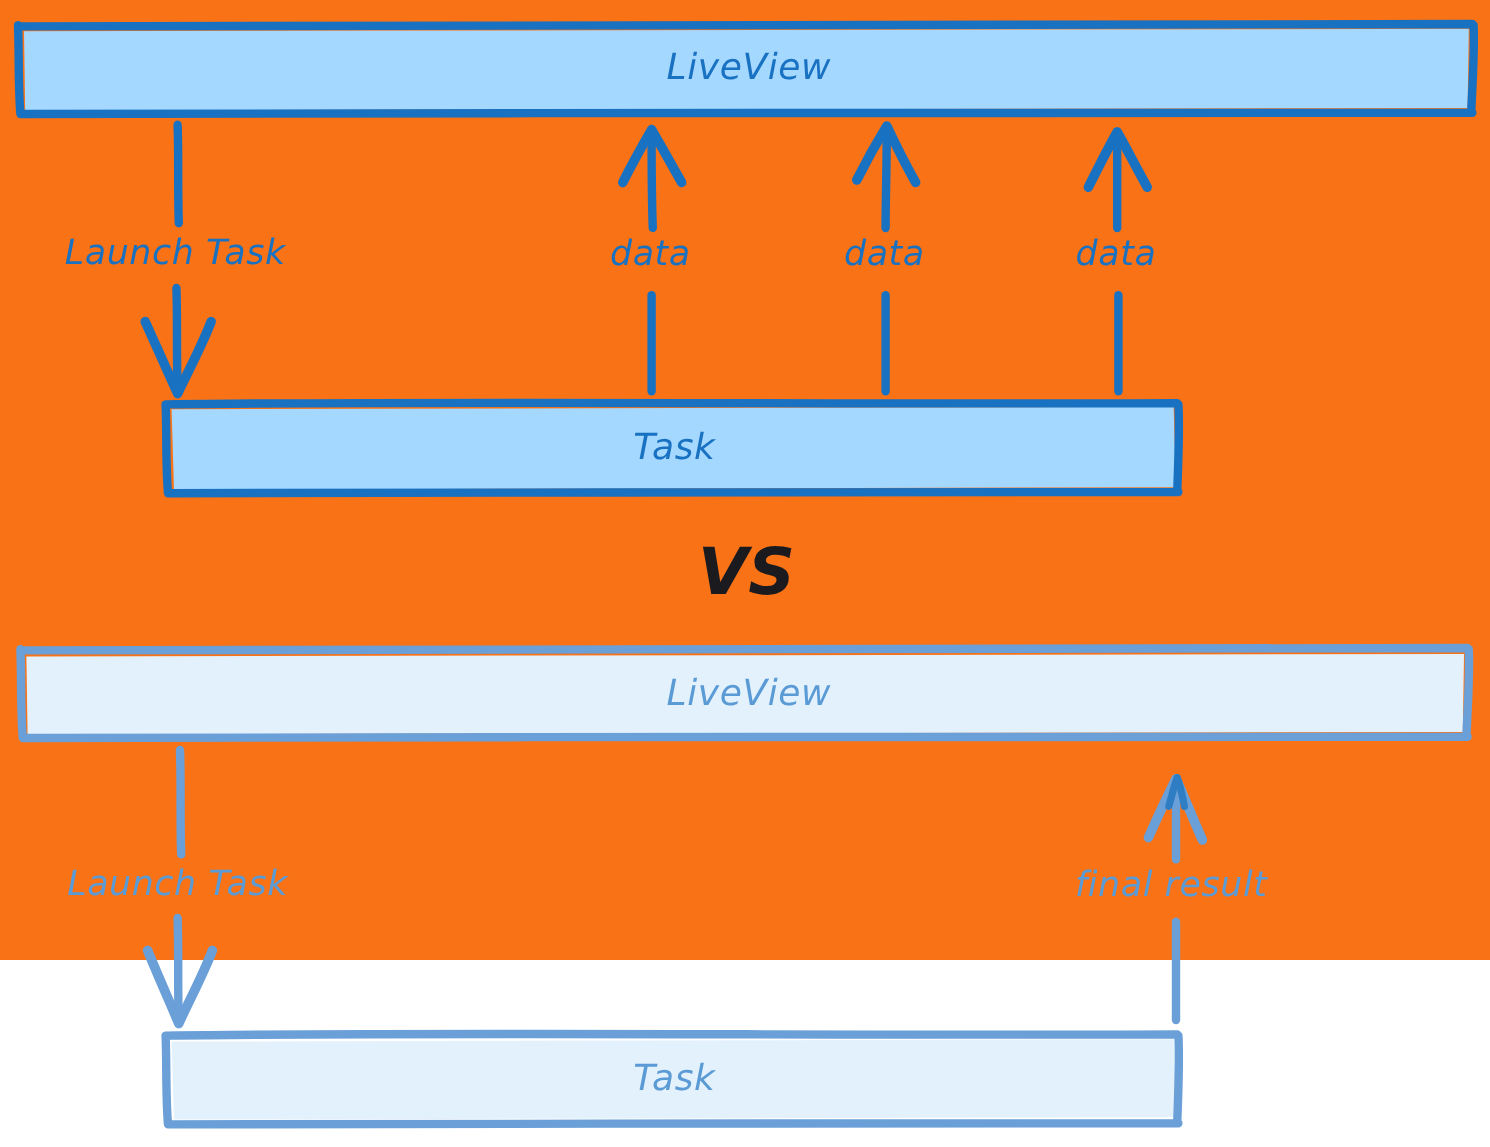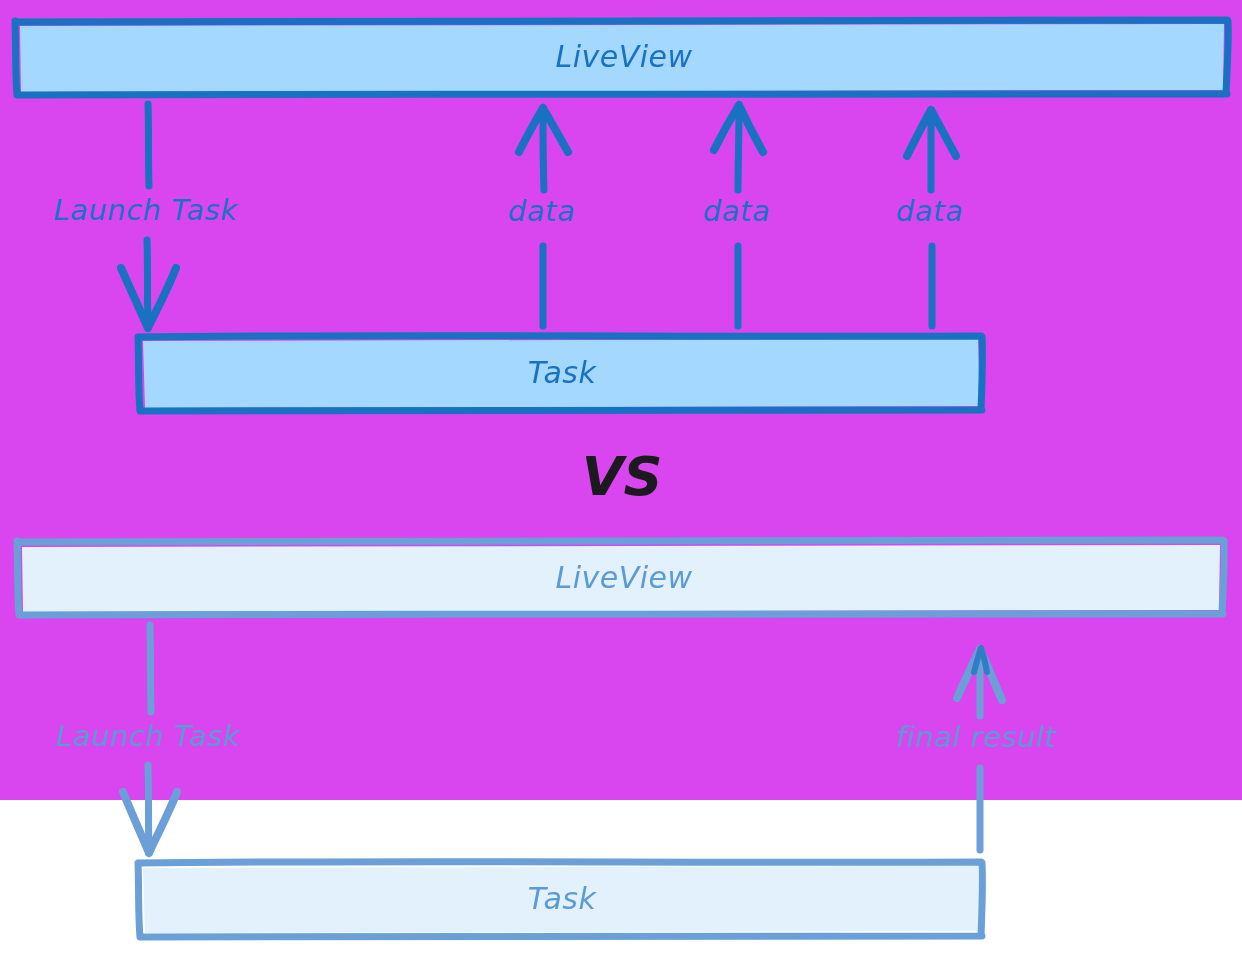--- a/index.html
+++ b/index.html
@@ -11,21 +11,21 @@
   body {
     width: 1242px;
     height: 956px;
     overflow: hidden;
     font-family: "DejaVu Sans", sans-serif;
   }
   #diagram-root {
     position: relative;
     width: 1242px;
     height: 800px;
-    background: #d946ef;
+    background: #f97316;
   }
   #diagram-svg {
     position: absolute;
     top: 0;
     left: 0;
     width: 1242px;
     height: 956px;
   }
   .sketch-label {
     font-family: "DejaVu Sans", sans-serif;

